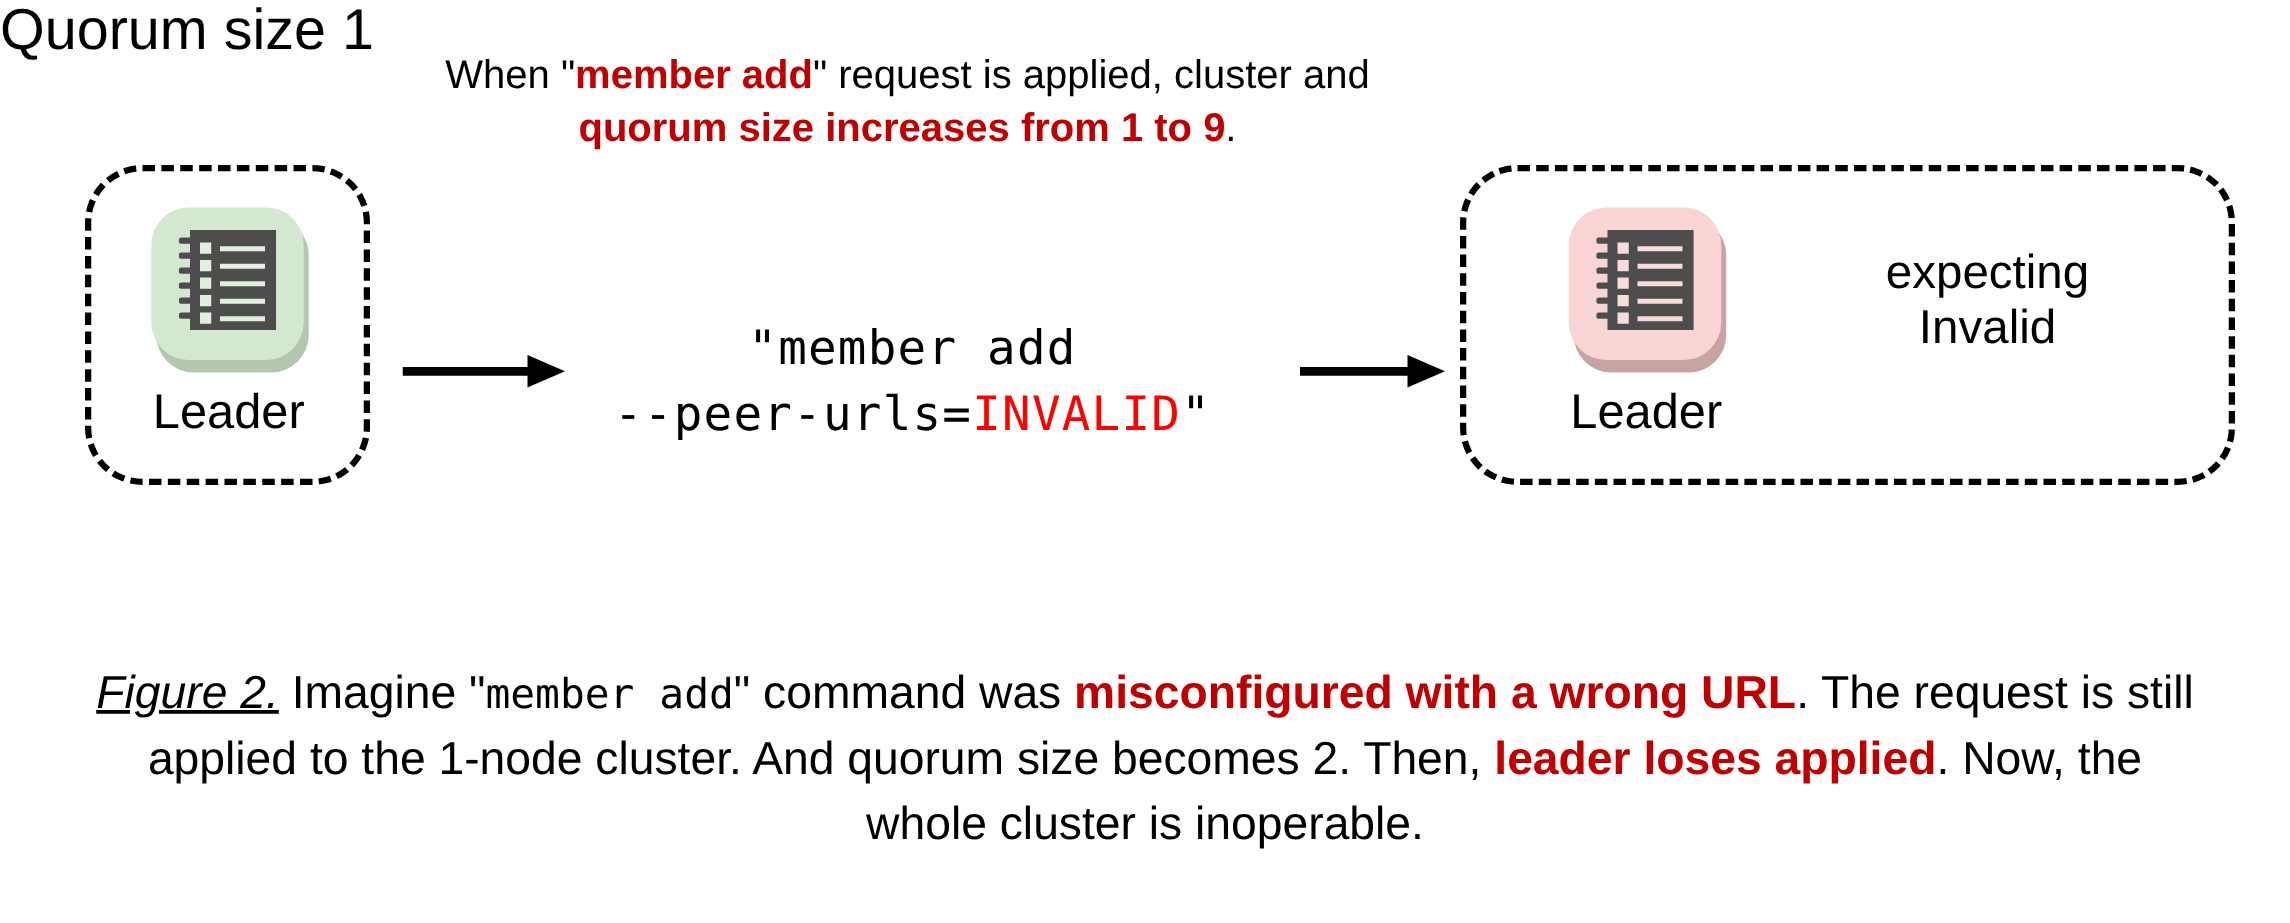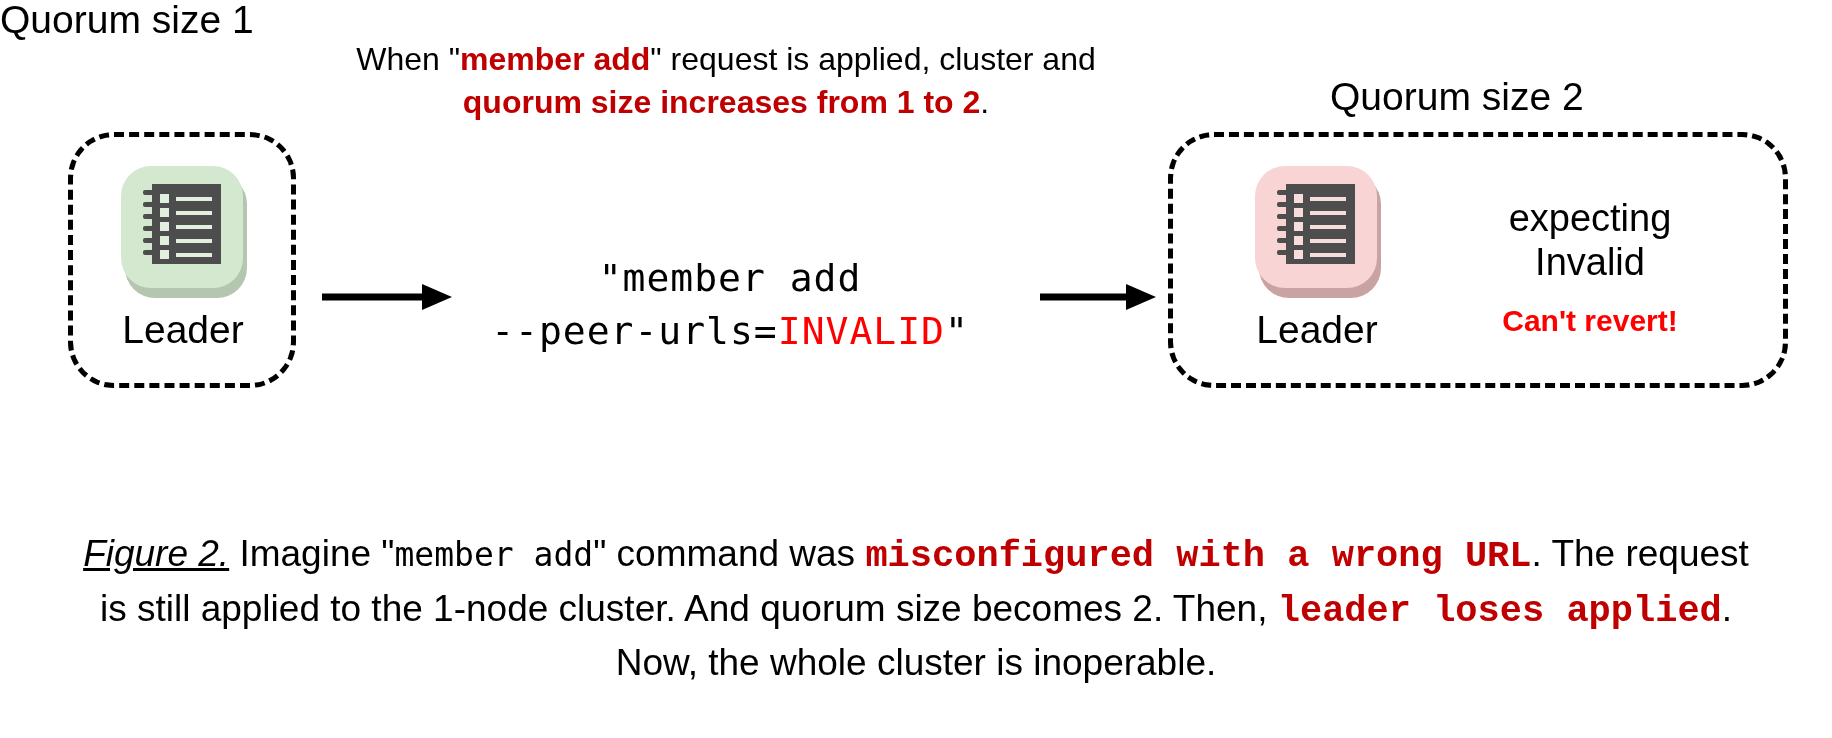--- a/index.html
+++ b/index.html
@@ -29,21 +29,21 @@
     border: 5px dashed #000000;
     border-radius: 46px;
     box-sizing: border-box;
     background: transparent;
   }
   .cluster-left  { left: 68px;  top: 132px; width: 228px; height: 256px; }
   .cluster-right { left: 1168px; top: 132px; width: 620px; height: 256px; }
 
   .cluster-title {
     position: absolute;
-    font-size: 39px;
+    font-size: 46px;
     line-height: 1;
     white-space: nowrap;
     color: #000;
   }
   .cluster-title-right { left: 1330px; top: 77px; }
 
   
   .node {
     position: absolute;
     width: 190px;
@@ -156,21 +156,21 @@
     font-size: 37px;
     line-height: 1.42;
     color: #000;
   }
   .caption .figno { font-style: italic; text-decoration: underline; }
   .caption .mono {
     font-family: "DejaVu Sans Mono", "Liberation Mono", monospace;
     font-size: 33px;
     letter-spacing: 0px;
   }
-  .caption .hl { color: #c00000; font-weight: bold; font-family: Liberation Mono, monospace; }
+  .caption .hl { color: #c00000; font-weight: bold; }
 </style>
 </head>
 <body>
 
 <div class="stage">
 
   <div class="cluster-title">Quorum size 1</div>
 
   <div class="cluster cluster-left"></div>
 
@@ -205,39 +205,38 @@
           <rect x="33" y="41" width="36" height="4"></rect>
           <rect x="33" y="55" width="36" height="4"></rect>
           <rect x="33" y="69" width="36" height="4"></rect>
         </g>
       </svg>
     </div>
     <div class="node-label">Leader</div>
   </div>
 
   <div class="top-note">
-    <span>When "</span><span class="hl">member add</span><span>" request is applied, cluster and </span><span class="hl">quorum size increases from 1 to 2</span><span>.</span>
+    <span>When "</span><span class="hl">member add</span><span>" request is applied, cluster and </span><span class="hl">quorum size increases from 1 to 9</span><span>.</span>
   </div>
 
   <svg class="arrow arrow-1" viewBox="0 0 130 30">
     <line x1="0" y1="15" x2="104" y2="15" stroke="#000" stroke-width="7"></line>
     <polygon points="100,2 130,15 100,28" fill="#000"></polygon>
   </svg>
 
   <div class="command">
     <div>"member add</div>
     <div><span>--peer-urls=</span><span class="cmd-invalid">INVALID</span><span>"</span></div>
   </div>
 
   <svg class="arrow arrow-2" viewBox="0 0 116 30">
     <line x1="0" y1="15" x2="90" y2="15" stroke="#000" stroke-width="7"></line>
     <polygon points="86,2 116,15 86,28" fill="#000"></polygon>
   </svg>
 
-  <div class="cluster-title cluster-title-right">Quorum size 2</div>
 
   <div class="cluster cluster-right"></div>
 
   <div class="node node-right icon-red">
     <div class="node-icon-wrap">
       <div class="icon-shadow"></div>
       <div class="icon-plate"></div>
       <svg class="icon-book" viewBox="0 0 78 82">
         <g fill="#4d4d4d">
           <rect x="0" y="6" width="14" height="5" rx="2"></rect>
@@ -263,19 +262,18 @@
           <rect x="33" y="69" width="36" height="4"></rect>
         </g>
       </svg>
     </div>
     <div class="node-label">Leader</div>
   </div>
 
   <div class="right-note">
     <div class="right-note-line">expecting</div>
     <div class="right-note-line">Invalid</div>
-    <div class="right-note-alert">Can't revert!</div>
   </div>
 
   <div class="caption"><span class="figno">Figure 2.</span><span> Imagine "</span><span class="mono">member add</span><span>" command was </span><span class="hl">misconfigured with a wrong URL</span><span>. The request is still applied to the 1-node cluster. And quorum size becomes 2. Then, </span><span class="hl">leader loses applied</span><span>. Now, the whole cluster is inoperable.</span>
   </div>
 
 </div>
 
 </body></html>

